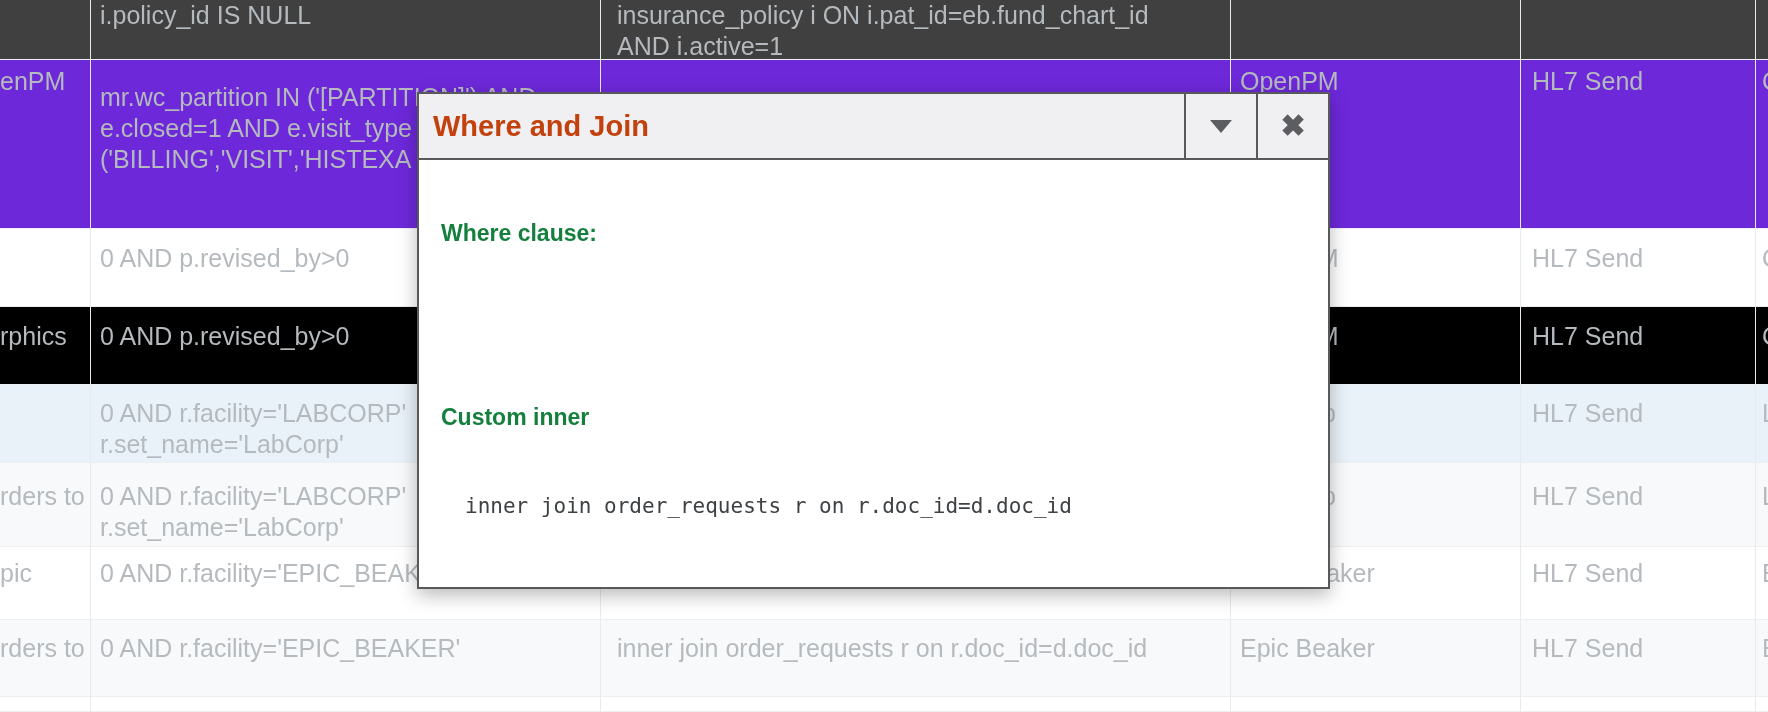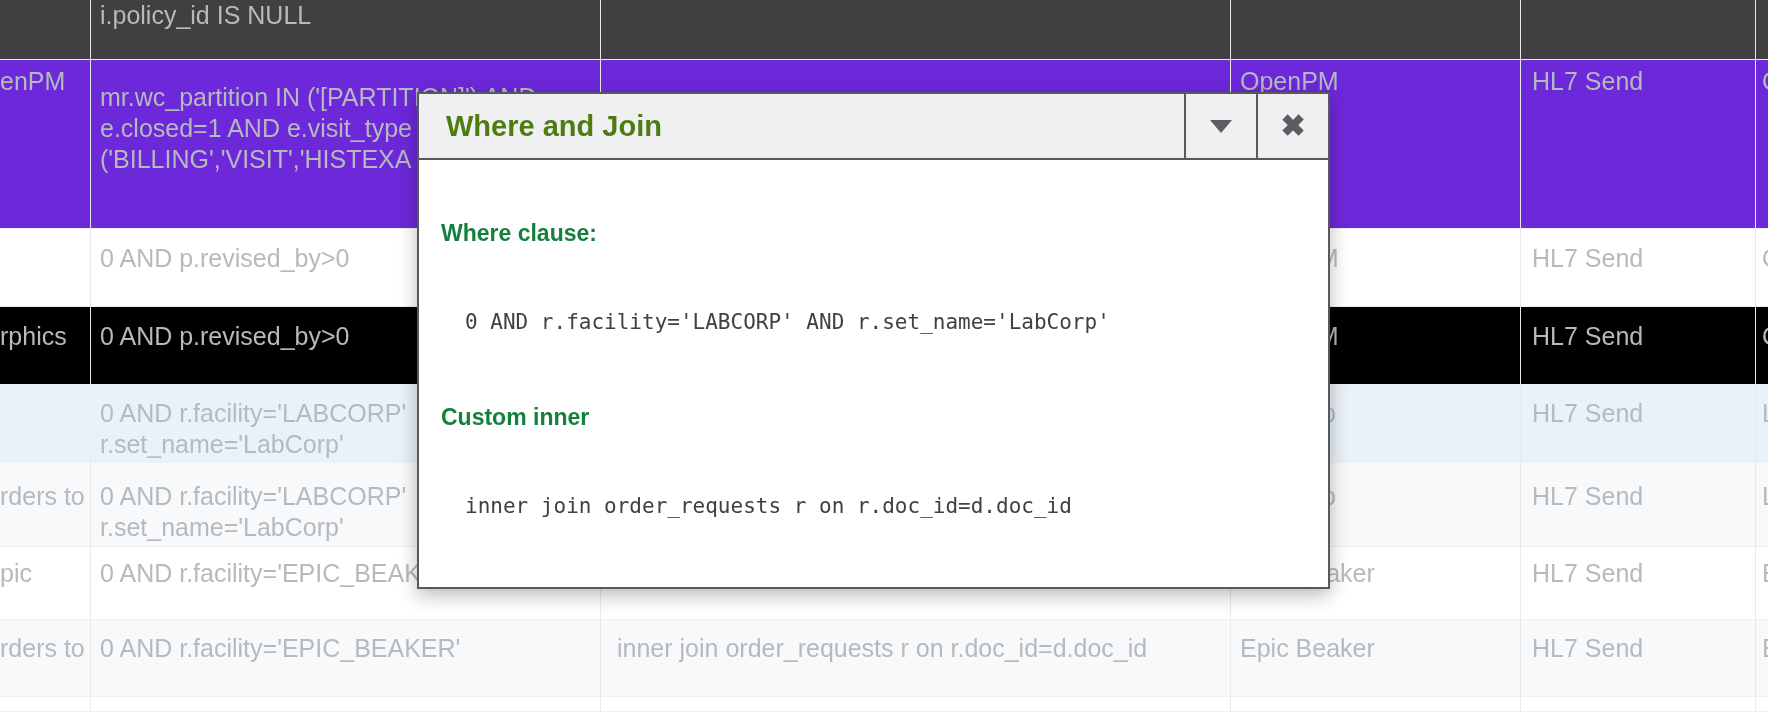--- a/index.html
+++ b/index.html
@@ -7,38 +7,40 @@
        font-family:"Liberation Sans",sans-serif;}
   #table{position:absolute;inset:0;}
   .row{position:absolute;left:0;width:1768px;box-sizing:border-box;border-bottom:1px solid #edeff1;}
   .cell{position:absolute;white-space:pre;font-size:25px;line-height:31px;color:#b5babe;}
   .cell.label{max-width:86px;overflow:hidden;}
   .colline{position:absolute;top:0;bottom:0;width:1px;background:#e8eaec;z-index:2;}
   #modal{position:absolute;left:417px;top:92px;width:913px;height:497px;background:#ffffff;
          border:2px solid #58595b;box-sizing:border-box;z-index:10;
          box-shadow:0 6px 18px rgba(0,0,0,0.28);}
   #titlebar{height:64px;background:#f0f0f3;border-bottom:2px solid #58595b;display:flex;align-items:stretch;}
-  #title{flex:1;font-size:29px;font-weight:bold;color:#4d7c0f;padding-left:27px;display:flex;align-items:center;}
+  #title{flex:1;font-size:29px;font-weight:bold;color:#c2410c;padding-left:14px;display:flex;align-items:center;}
   .tbtn{width:70px;border-left:2px solid #58595b;display:flex;align-items:center;justify-content:center;cursor:pointer;background:#f0f0f3;}
   .tri{width:0;height:0;border-left:11px solid transparent;border-right:11px solid transparent;border-top:13px solid #5c5d60;}
   .xglyph{font-size:30px;font-weight:bold;color:#5c5d60;line-height:1;}
   .sec-label{position:absolute;left:22px;font-size:23px;font-weight:bold;color:#15803d;white-space:pre;}
   .code{position:absolute;left:46px;font-family:"DejaVu Sans Mono",monospace;font-size:21px;color:#3e4144;white-space:pre;}
   #where-label{top:126px;}
   #where-code{top:216px;}
   #join-label{top:310px;}
   #join-code{top:400px;}
 </style>
 </head>
 <body>
 
 <div id="table">
   <div id="rows">
       <div class="row" style="top: 0px; height: 60px; background: #404040;">
         <div class="cell where" style="left: 100px; top: 0px;">i.policy_id IS NULL</div>
+        <div class="cell join" style="left: 617px; top: 0px;">insurance_policy i ON i.pat_id=eb.fund_chart_id
+AND i.active=1</div>
       </div>
       <div class="row" style="top: 60px; height: 169px; background: #6d28d9;">
         <div class="cell label" style="left: 0px; top: 6px;">enPM</div>
         <div class="cell where" style="left: 100px; top: 6px; margin-top: 16px;">mr.wc_partition IN ('[PARTITION]') AND
 e.closed=1 AND e.visit_type
 ('BILLING','VISIT','HISTEXA</div>
         <div class="cell vendor" style="left: 1240px; top: 6px;">OpenPM</div>
         <div class="cell dest" style="left: 1532px; top: 6px;">HL7 Send</div>
         <div class="cell edge" style="left: 1762px; top: 6px;">O</div>
       </div>
@@ -100,16 +102,15 @@
   <div id="titlebar">
     <div id="title">Where and Join</div>
     <div class="tbtn">
       <span class="tri"></span>
     </div>
     <div class="tbtn">
       <span class="xglyph">✖</span>
     </div>
   </div>
   <div class="sec-label" id="where-label">Where clause:</div>
-  <div class="code" id="where-code">0 AND r.facility='LABCORP' AND r.set_name='LabCorp'</div>
   <div class="sec-label" id="join-label">Custom inner</div>
   <div class="code" id="join-code">inner join order_requests r on r.doc_id=d.doc_id</div>
 </div>
 
 </body></html>

